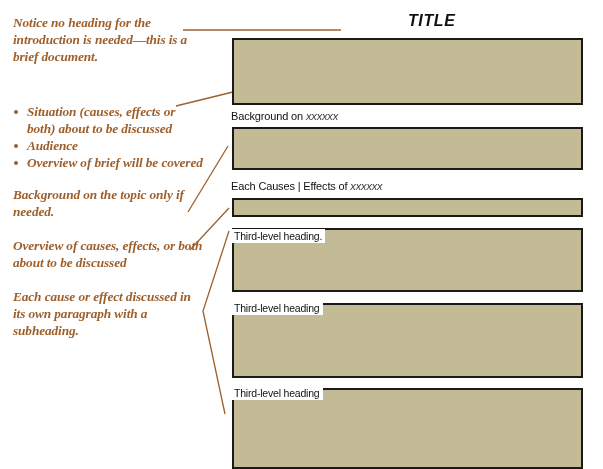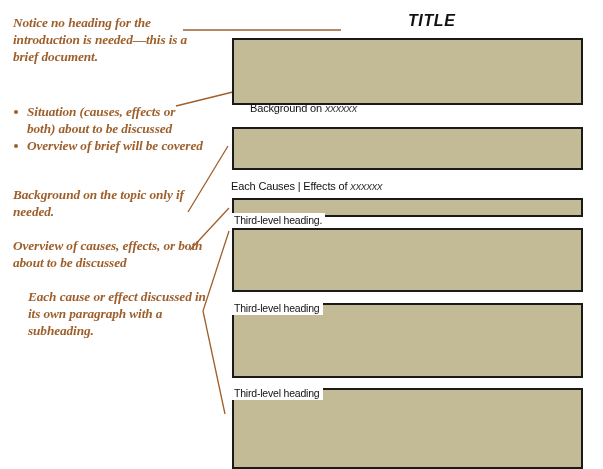--- a/index.html
+++ b/index.html
@@ -33,21 +33,21 @@
     font-weight: 700;
     font-size: 13.3px;
     line-height: 17px;
     letter-spacing: -0.1px;
     white-space: pre-line;
   }
   #ann-notice  { left: 13px;  top: 14px;  width: 188px; }
   #ann-intro   { left: 13px;  top: 82px;  width: 188px; }
   #ann-bg      { left: 13px;  top: 186px; width: 190px; }
   #ann-over    { left: 13px;  top: 237px; width: 190px; }
-  #ann-each    { left: 28px;  top: 288px; width: 190px; font-family: Liberation Serif, serif; }
+  #ann-each    { left: 13px;  top: 288px; width: 190px; font-family: Liberation Serif, serif; }
 
   .ann-list {
     position: absolute;
     left: 13px;
     top: 103px;
     width: 193px;
     margin: 0;
     padding: 0;
     list-style: none;
   }
@@ -135,37 +135,38 @@
   }
 
   
   #box-title { top: 38px;  height: 67px; }
   #box-bg    { top: 127px; height: 43px; }
   #box-main  { top: 198px; height: 19px; }
   #box-t1    { top: 228px; height: 64px; }
   #box-t2    { top: 303px; height: 75px; }
   #box-t3    { top: 388px; height: 81px; }
 
-  #h2-bg     { top: 102px; margin-left: 19px; }
+  #h2-bg     { top: 110px; }
   #h2-main   { top: 180px; }
 
-  #h3-1      { top: 213px; }
+  #h3-1      { top: 229px; }
   #h3-2      { top: 301px; }
   #h3-3      { top: 386px; }
 </style>
 </head>
 <body>
 
 <div id="stage">
 
   <div class="ann" id="ann-notice">Notice no heading for the introduction is needed—this is a brief document.</div>
 
 
   <ul class="ann-list">
     <li>Situation (causes, effects or both) about to be discussed</li>
+    <li>Audience</li>
     <li>Overview of brief will be covered</li>
   </ul>
 
   <div class="ann" id="ann-bg">Background on the topic only if needed.</div>
 
   <div class="ann" id="ann-over">Overview of causes, effects, or both about to be discussed</div>
 
   <div class="ann" id="ann-each">Each cause or effect discussed in its own paragraph with a subheading.</div>
 
   <svg id="leaders" viewBox="0 0 603 469" width="603" height="469">

